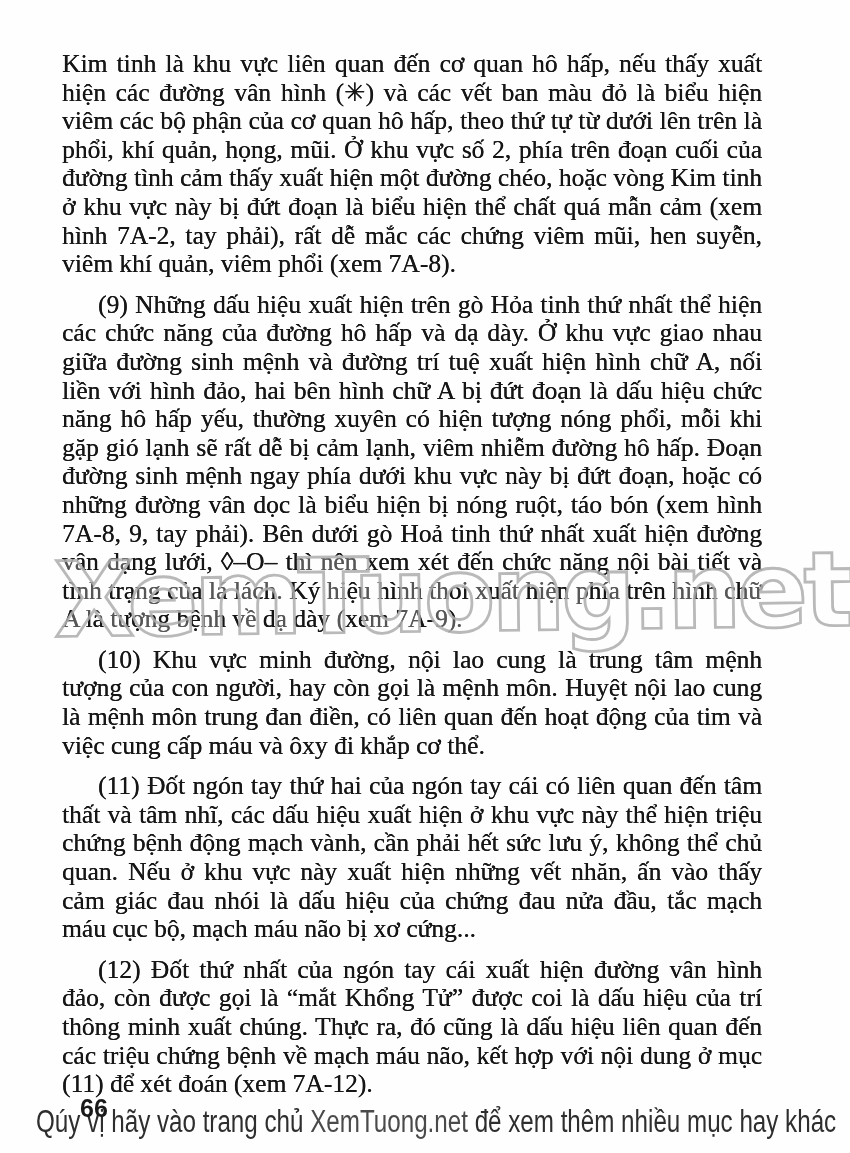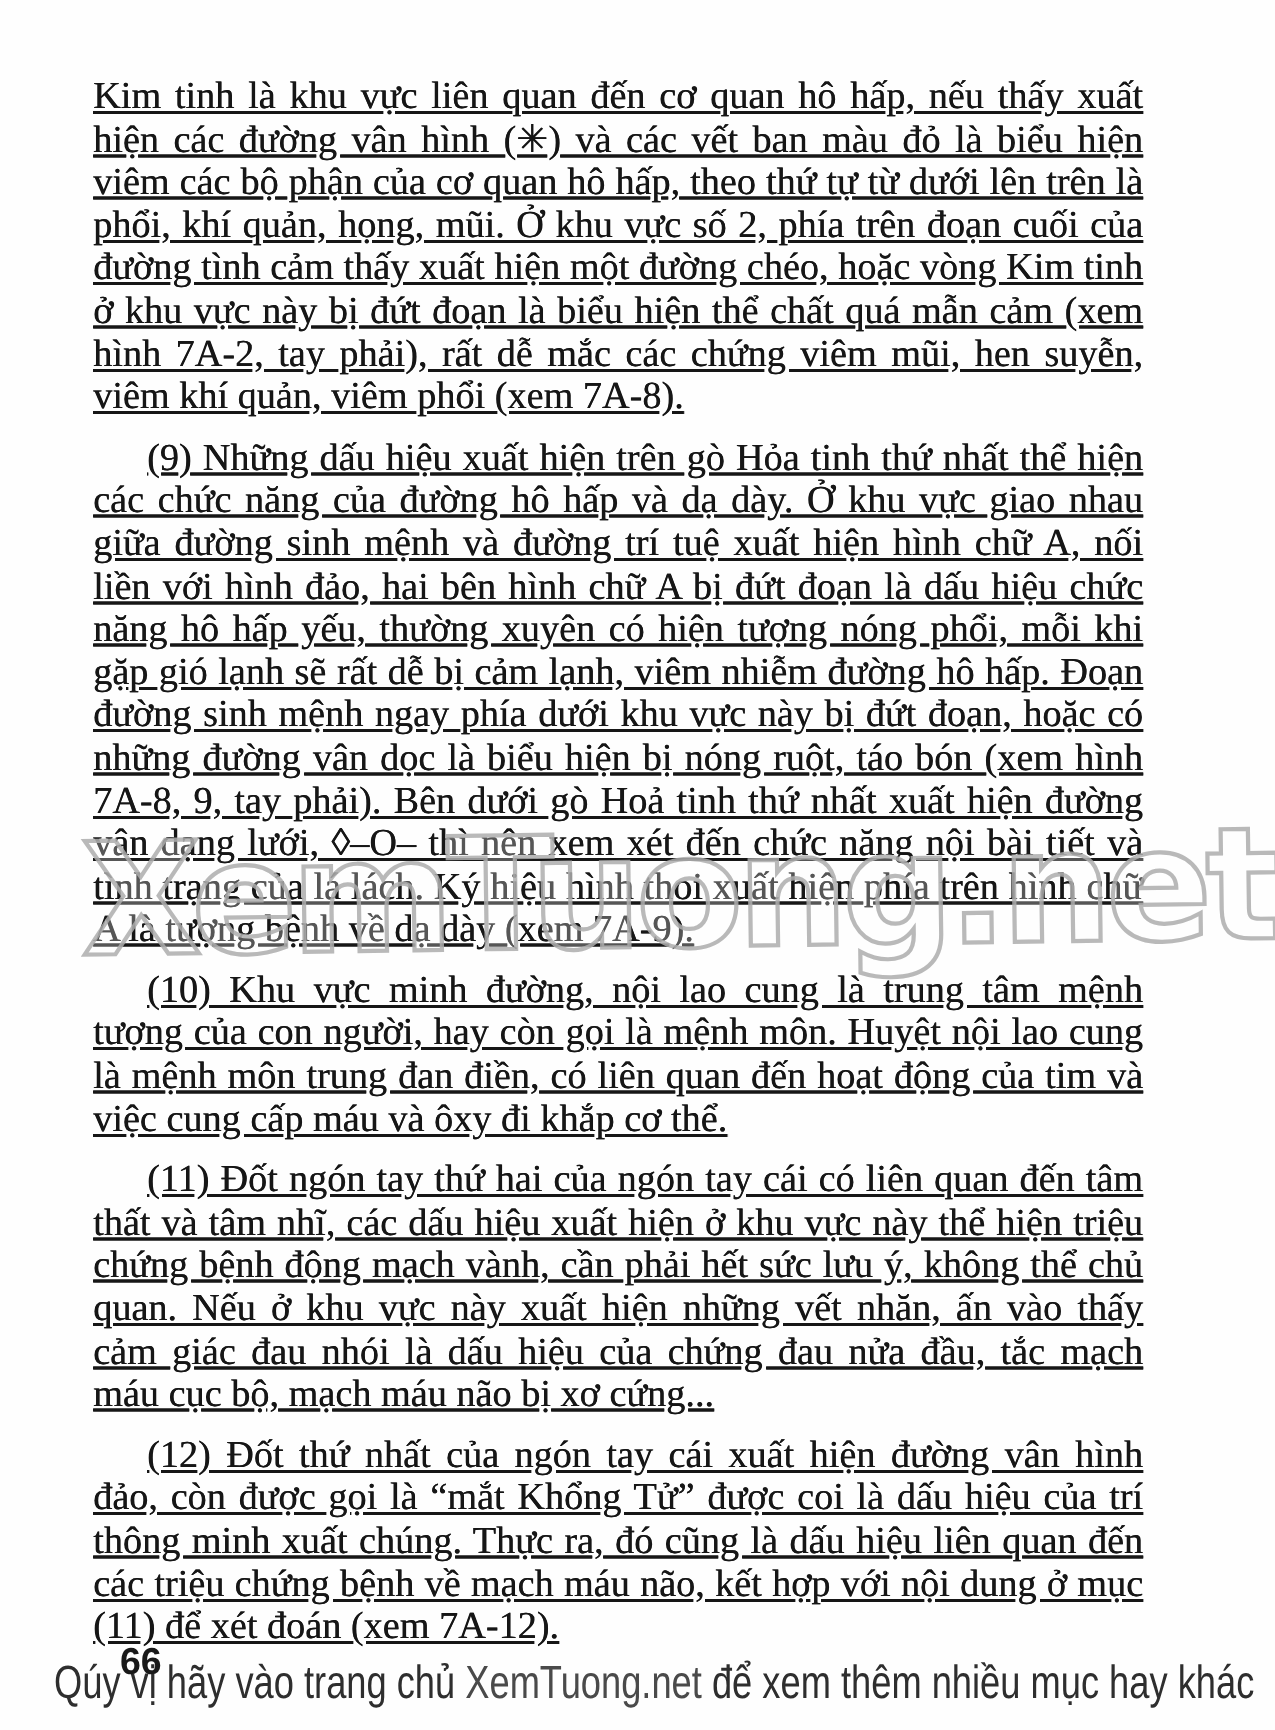--- a/index.html
+++ b/index.html
@@ -10,21 +10,20 @@
     overflow:hidden;
     font-family:"Liberation Serif","DejaVu Serif",serif;
   }
   .content{
     position:absolute;
     left:62px;top:50px;width:700px;
     font-size:25.5px;line-height:28.6px;
     color:#161616;
     text-align:justify;
     text-shadow:0.25px 0 0 currentColor; 
-    text-decoration:underline;
   }
   .content p{margin:0 0 12px 0;text-indent:36px;}
   .content p.noindent{text-indent:0;}
   .watermark{
     position:absolute;
     left:54px;top:534px;
     font-family:"DejaVu Sans","Liberation Sans",sans-serif;
     font-weight:bold;
     font-size:104px;
     letter-spacing:-4px;

